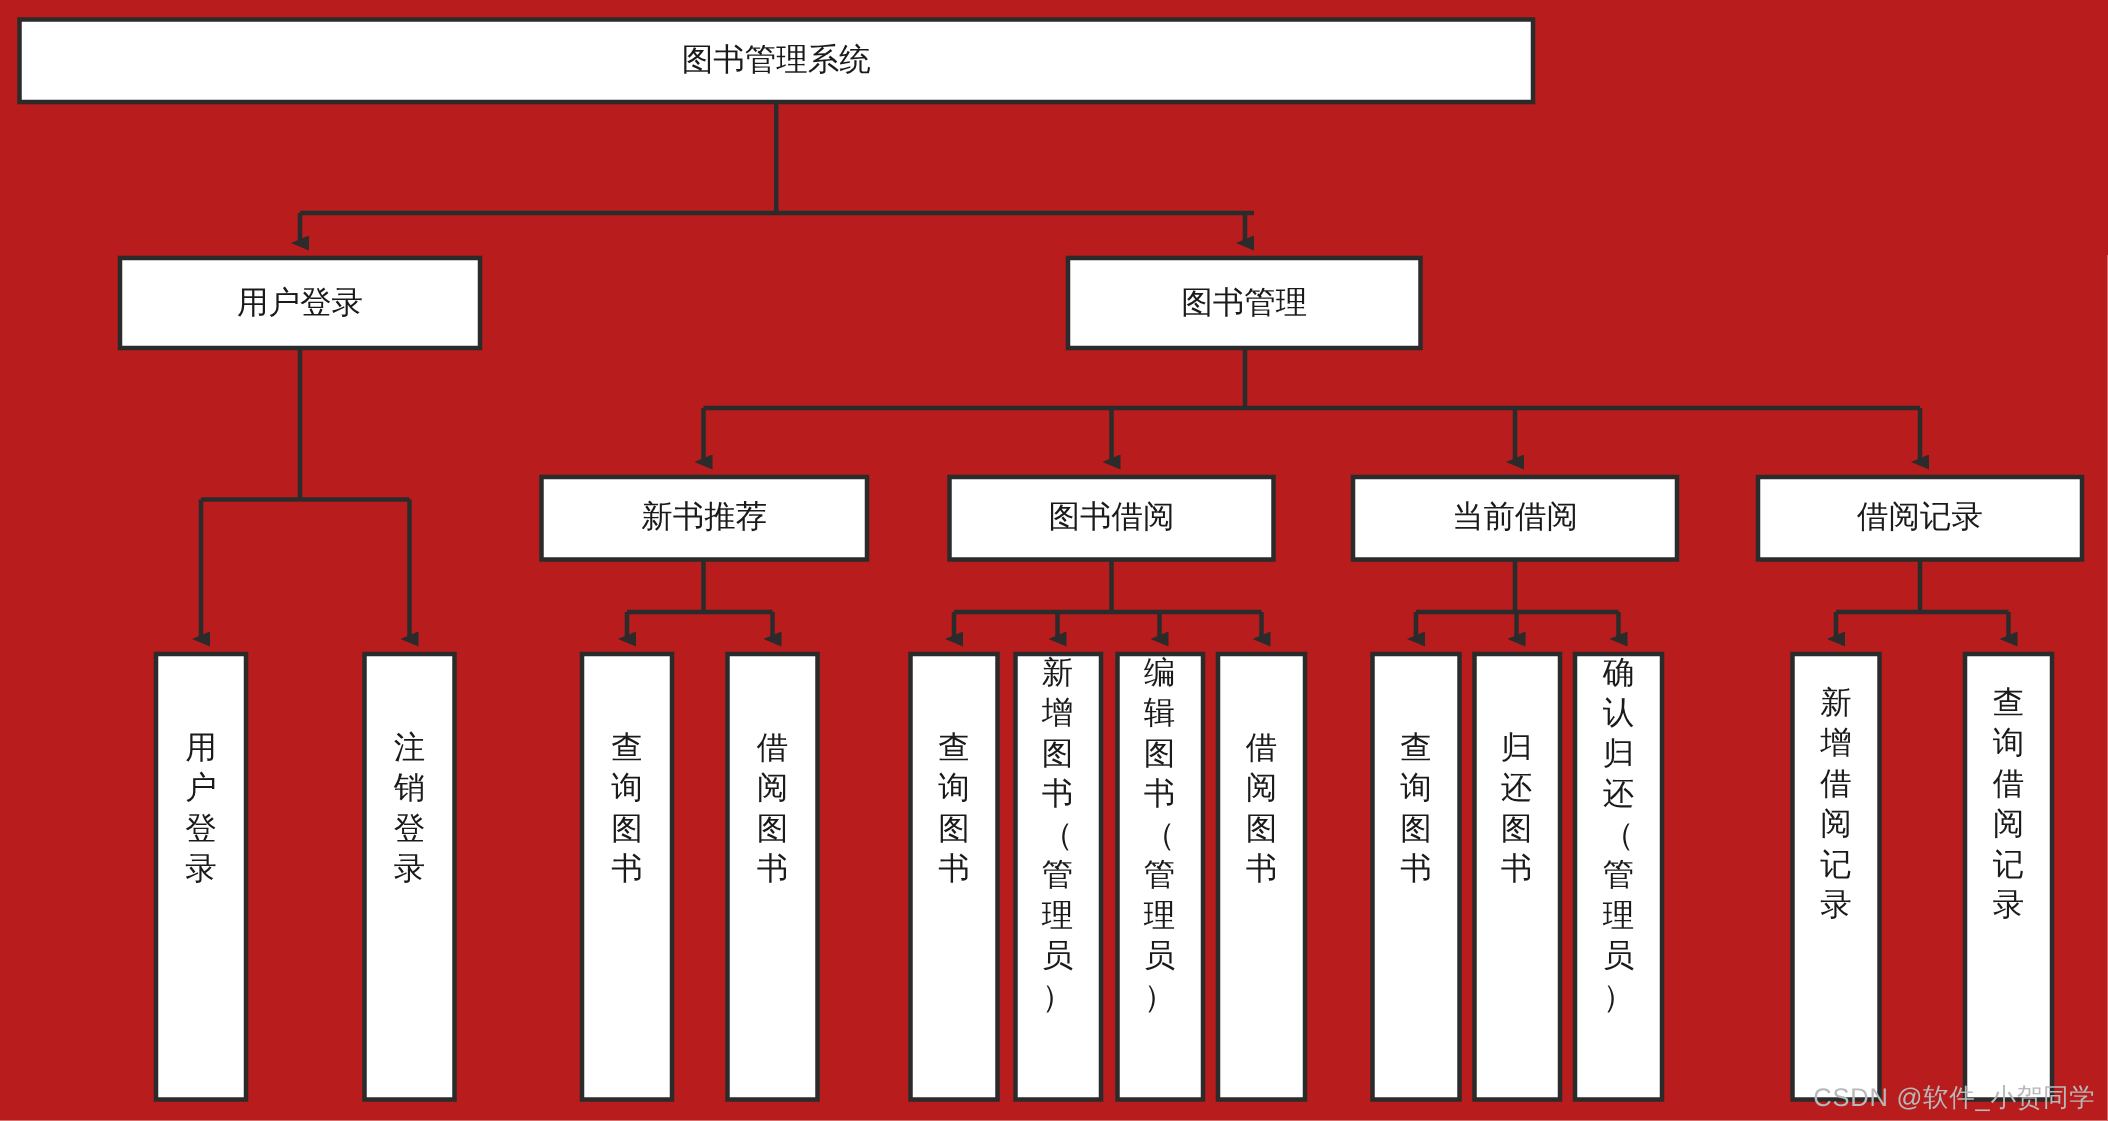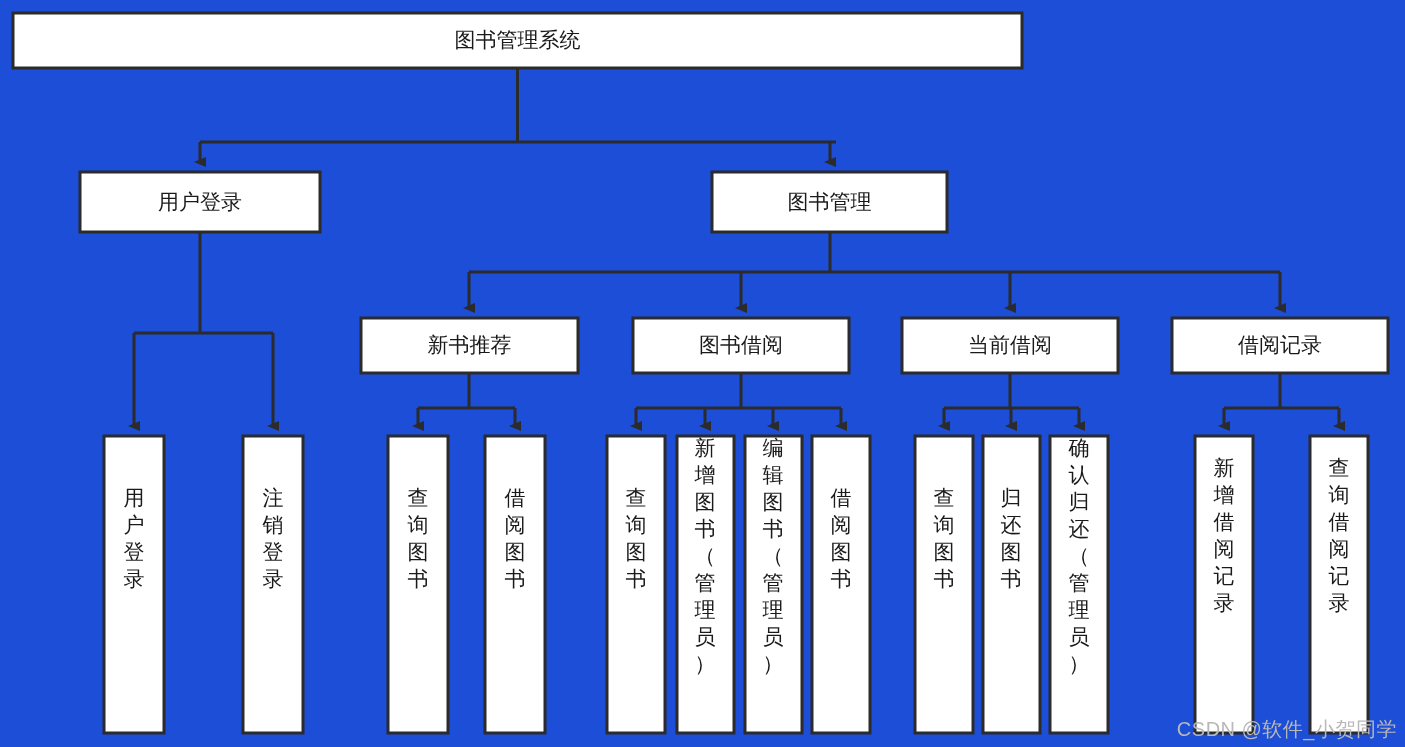--- a/index.html
+++ b/index.html
@@ -10,21 +10,21 @@
   body {
     width: 1405px;
     height: 747px;
     font-family: "Liberation Sans", "DejaVu Sans", sans-serif;
     overflow: hidden;
   }
   #diagram-root {
     position: relative;
     width: 1405px;
     height: 747px;
-    background: #1d4ed8;
+    background: #b91c1c;
   }
   svg#diagram-svg {
     position: absolute;
     left: 0;
     top: 0;
     width: 1405px;
     height: 747px;
   }
   .node-box {
     fill: #ffffff;
@@ -47,21 +47,21 @@
     font-family: "Liberation Sans", "DejaVu Sans", sans-serif;
     font-size: 21px;
     fill: #1a1a1a;
     text-anchor: middle;
   }
   .watermark {
     position: absolute;
     right: 8px;
     bottom: 4px;
     font-family: "Liberation Sans", "DejaVu Sans", sans-serif;
-    font-size: 20px;
+    font-size: 17px;
     color: #b8b8b8;
     letter-spacing: 0.5px;
     white-space: nowrap;
     user-select: none;
   }
 </style>
 </head>
 <body>
 
 <div id="diagram-root">

